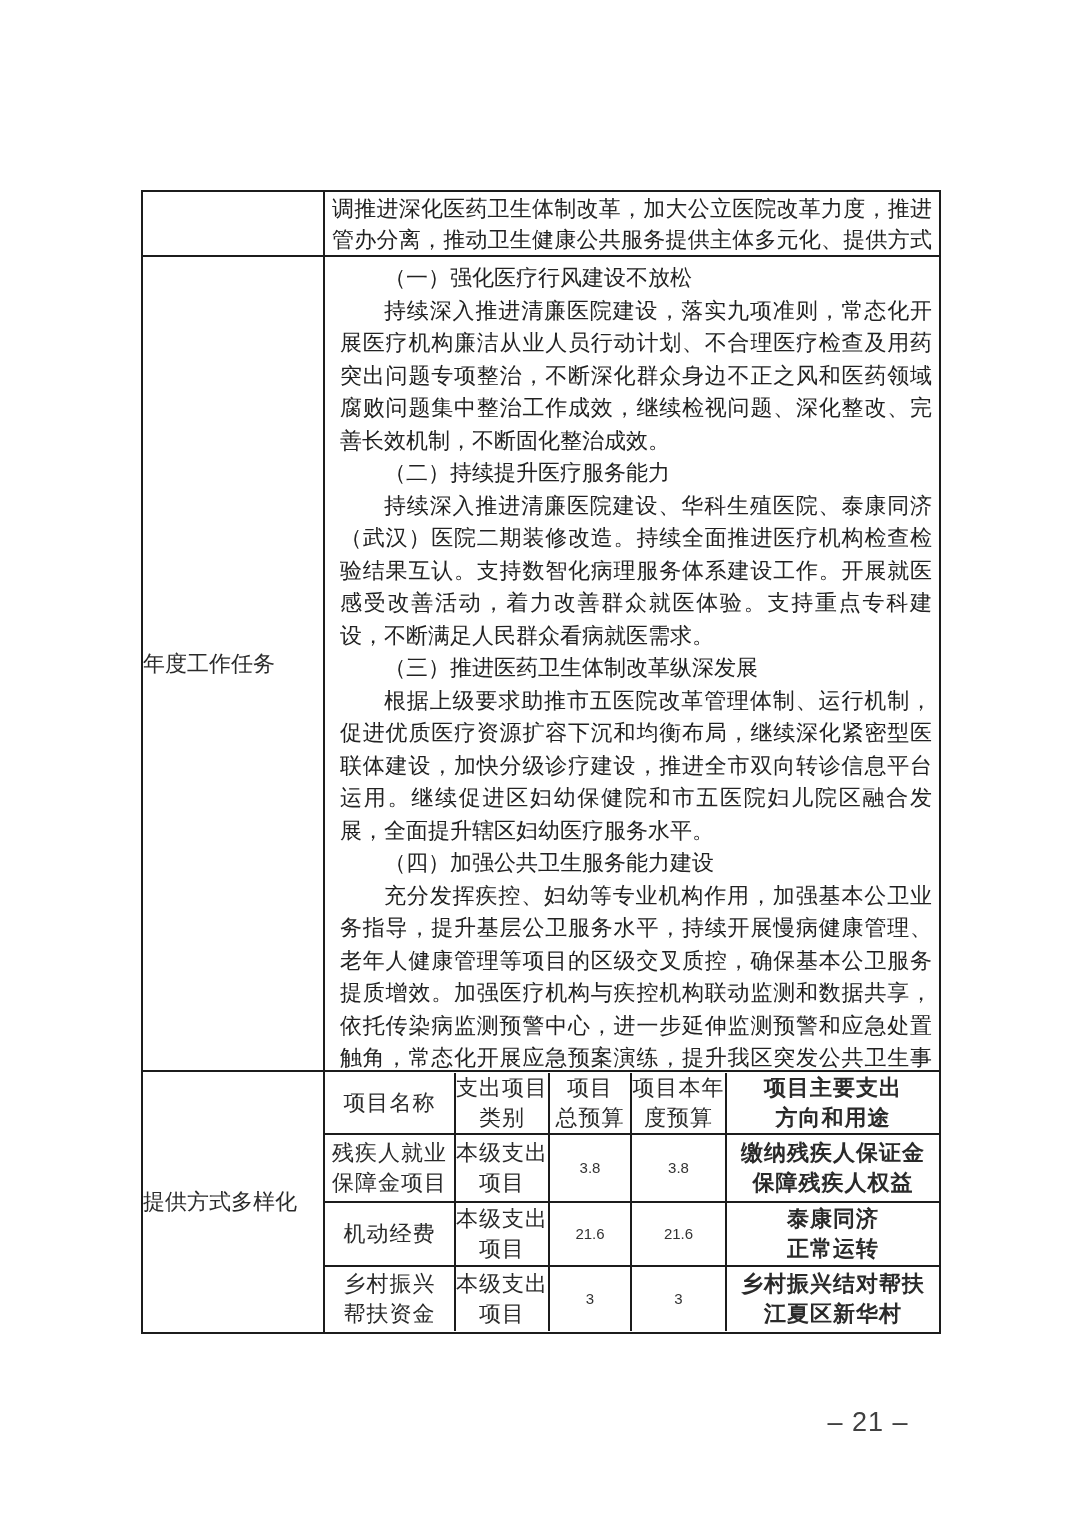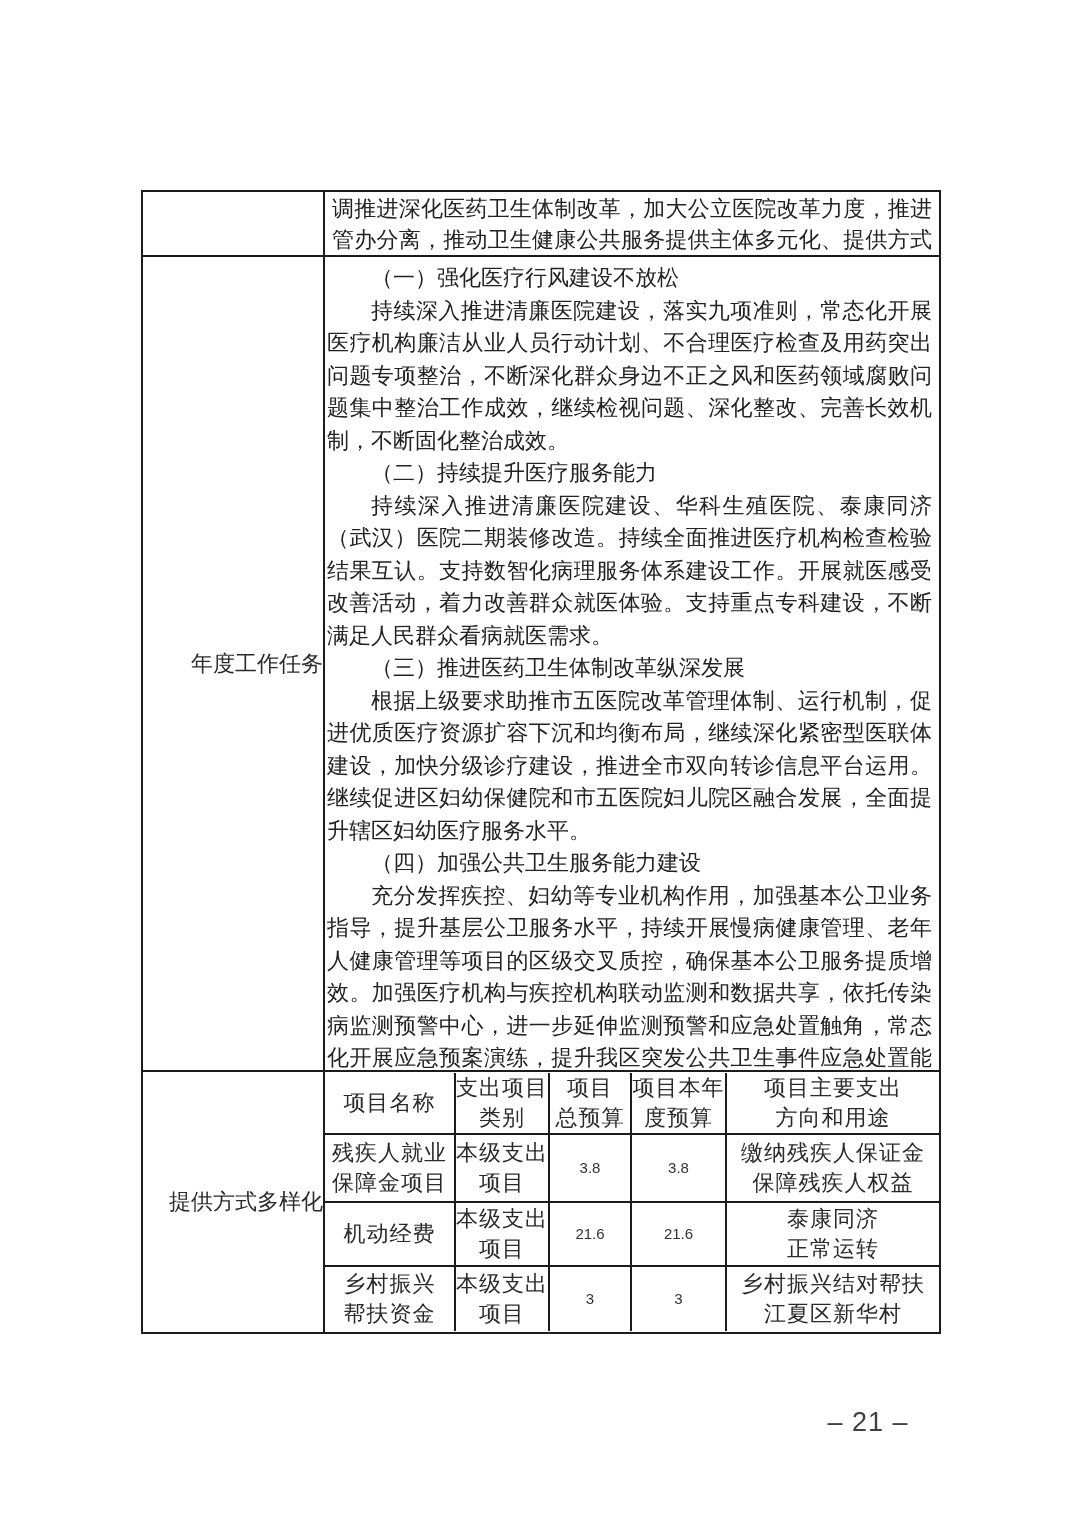--- a/index.html
+++ b/index.html
@@ -20,36 +20,36 @@
     width: 798px;
     border-collapse: collapse;
     table-layout: fixed;
   }
   table.doc-table td {
     border: 2px solid #1c1c1c;
     vertical-align: middle;
     padding: 0;
   }
   td.label-cell {
-    text-align: right;
+    text-align: left;
     font-size: 22px;
     color: #2a2a2a;
   }
   
   .cont-text {
     font-size: 22px;
     line-height: 31px;
     text-align: justify;
     padding: 1px 7px 0 7px;
     height: 62px;
     overflow: hidden;
   }
   
   .tasks {
-    padding: 5px 7px 0 2px;
+    padding: 5px 7px 0 15px;
     height: 808px;
     overflow: hidden;
   }
   .tasks p {
     margin: 0;
     font-size: 22px;
     line-height: 32.5px;
     text-indent: 2em;
     text-align: justify;
   }
@@ -67,21 +67,21 @@
     justify-content: center;
     text-align: center;
     font-size: 22px;
     line-height: 30px;
     white-space: pre-line;
     letter-spacing: 1px;
     border-right: 2px solid #1c1c1c;
     border-bottom: 2px solid #1c1c1c;
     color: #2a2a2a;
   }
-  .proj-grid .cell.last-col { border-right: none; }
+  .proj-grid .cell.last-col { border-right: none; font-weight: bold; }
   .proj-grid .cell.last-row { border-bottom: none; }
   .proj-grid .cell.num {
     font-family: "Liberation Sans", sans-serif;
     font-size: 15px;
     letter-spacing: 0;
     color: #333333;
   }
   
   .page-num {
     position: absolute;

